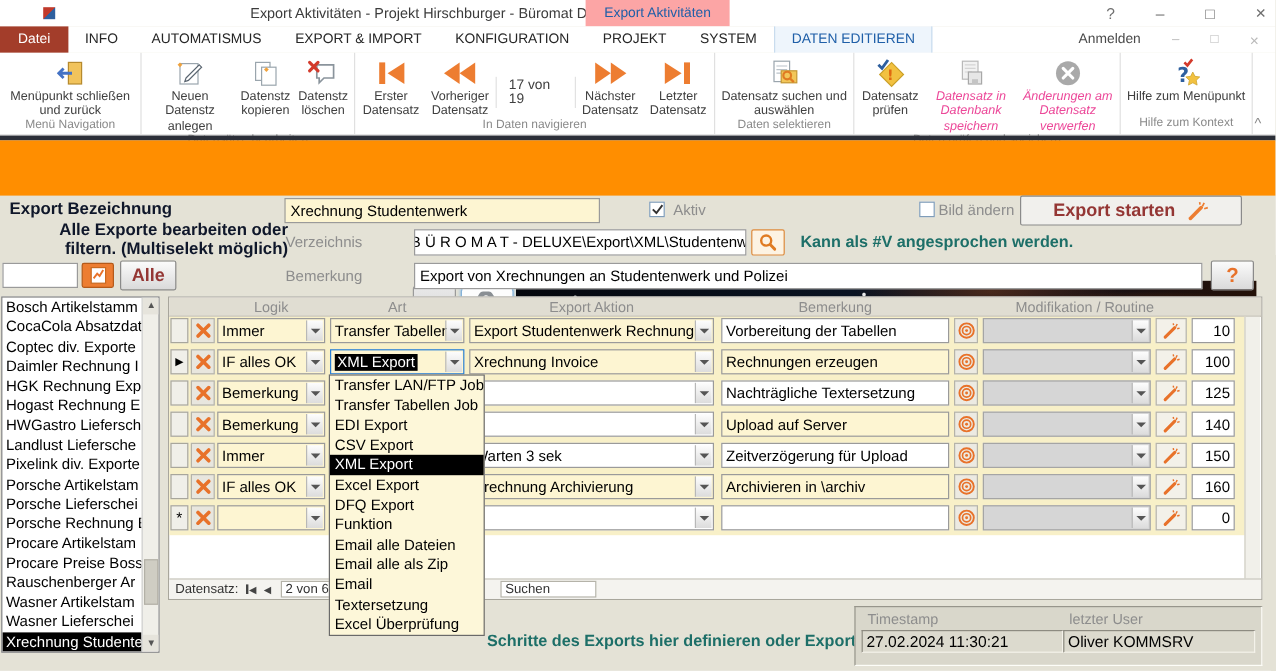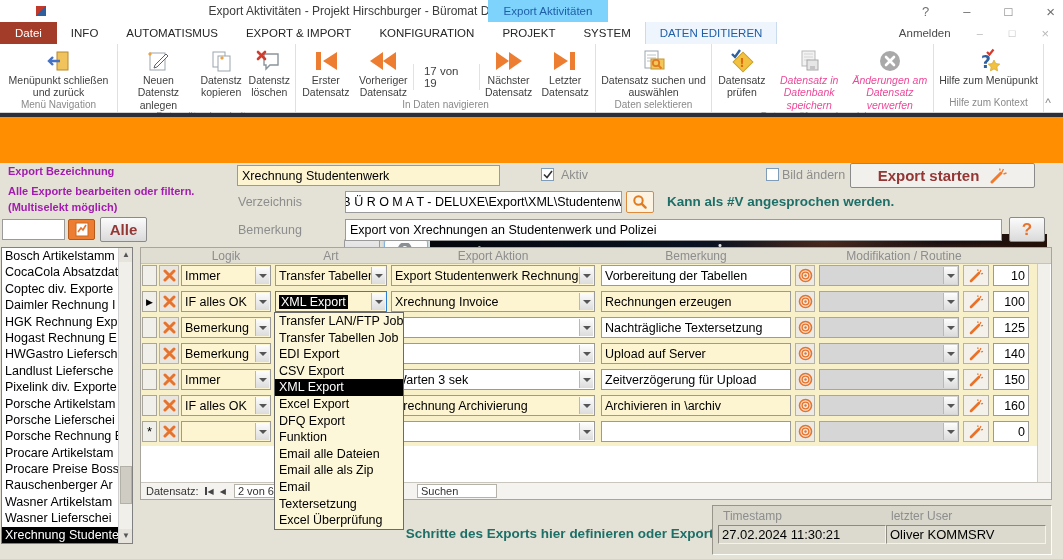--- a/index.html
+++ b/index.html
@@ -4,21 +4,21 @@
 <style>
   * { box-sizing: border-box; margin:0; padding:0; }
   body { font-family: "Liberation Sans", sans-serif; background:#ffffff; }
   .app { position:relative; width:1063px; height:559px; overflow:hidden; background:#e4e2d6; font-family:"Liberation Sans", sans-serif; }
   .abs { position:absolute; }
 
   
   .titlebar { position:absolute; left:0; top:0; width:1063px; height:22px; background:#fff; }
   .app-mini-icon { position:absolute; left:36px; top:6px; width:10px; height:10px; background:linear-gradient(135deg,#c0392b 50%,#2e5f9e 50%); }
   .win-title { position:absolute; left:120px; top:4px; width:520px; text-align:center; font-size:12px; color:#3c3c3c; white-space:nowrap; }
-  .ctx-tab { position:absolute; left:488px; top:0; width:120px; height:22px; background:#7dd3fc; color:#1f5fa8; font-size:11.5px; text-align:center; line-height:22px; }
+  .ctx-tab { position:absolute; left:488px; top:0; width:120px; height:22px; background:#fca5a5; color:#1f5fa8; font-size:11.5px; text-align:center; line-height:22px; }
   .win-btns { position:absolute; right:8px; top:0; height:22px; display:flex; align-items:center; gap:34px; color:#707070; font-size:13px; }
   .win-btns span { cursor:default; }
 
   
   .menubar { position:absolute; left:0; top:22px; width:1063px; height:22px; background:#fff; display:flex; align-items:stretch; font-size:11.5px; }
   .tab { padding:0 14px; display:flex; align-items:center; color:#262626; white-space:nowrap; }
   .tab.datei { background:#a33d2a; color:#fff; padding:0 15px; }
   .tab.active { background:#eef5fc; color:#1f5fa8; border-left:1px solid #c9dcee; border-right:1px solid #c9dcee; }
   .menubar-right { margin-left:auto; display:flex; align-items:center; gap:26px; padding-right:14px; color:#4a4a4a; }
   .menubar-right .sm { color:#b9b9b9; font-size:11px; }
@@ -48,21 +48,21 @@
       radial-gradient(circle at 22% 70%, rgba(255,255,255,.8) 0 1px, transparent 2px),
       radial-gradient(circle at 47% 25%, rgba(255,255,255,.9) 0 1px, transparent 2px),
       radial-gradient(circle at 72% 55%, rgba(255,255,255,.85) 0 1px, transparent 2px),
       radial-gradient(circle at 90% 35%, rgba(255,255,255,.9) 0 1.5px, transparent 2.5px),
       radial-gradient(ellipse 220px 40px at 85% 80%, rgba(214,108,28,.55), transparent 70%),
       radial-gradient(ellipse 160px 30px at 64% 20%, rgba(140,70,30,.45), transparent 70%),
       linear-gradient(90deg,#05070d,#0a1322 45%,#141018 70%,#241108 100%);
   }
 
   
-  .lbl-teal { color:#a21caf; font-weight:bold; font-size:11px; }
+  .lbl-teal { color:#0f172a; font-weight:bold; font-size:14px;text-align:right; }
   .lbl-gray { color:#8d8d8d; font-size:12.5px; }
   .tfield { position:absolute; background:#fff; border:1px solid #9a9a9a; font-size:12.5px; color:#000; display:flex; align-items:center; padding:0 4px; overflow:hidden; white-space:nowrap; }
   .tfield.cream { background:#fdf5d2; }
   .btn3d { position:absolute; background:linear-gradient(#fbfbfb,#dadada); border:1px solid #8a8a8a; border-radius:2px; display:flex; align-items:center; justify-content:center; }
   .redtxt { color:#943634; font-weight:bold; }
   .cbbox { position:absolute; width:13px; height:13px; background:#fff; border:1px solid #7f9db9; display:flex; align-items:center; justify-content:center; }
 
   
   .listbox { position:absolute; left:1px; top:247px; width:132px; height:297px; background:#fff; border:1px solid #808080; overflow:hidden; }
   .litem { height:16.4px; line-height:16.4px; font-size:12.5px; padding:0 3px; white-space:nowrap; overflow:hidden; color:#000; }

